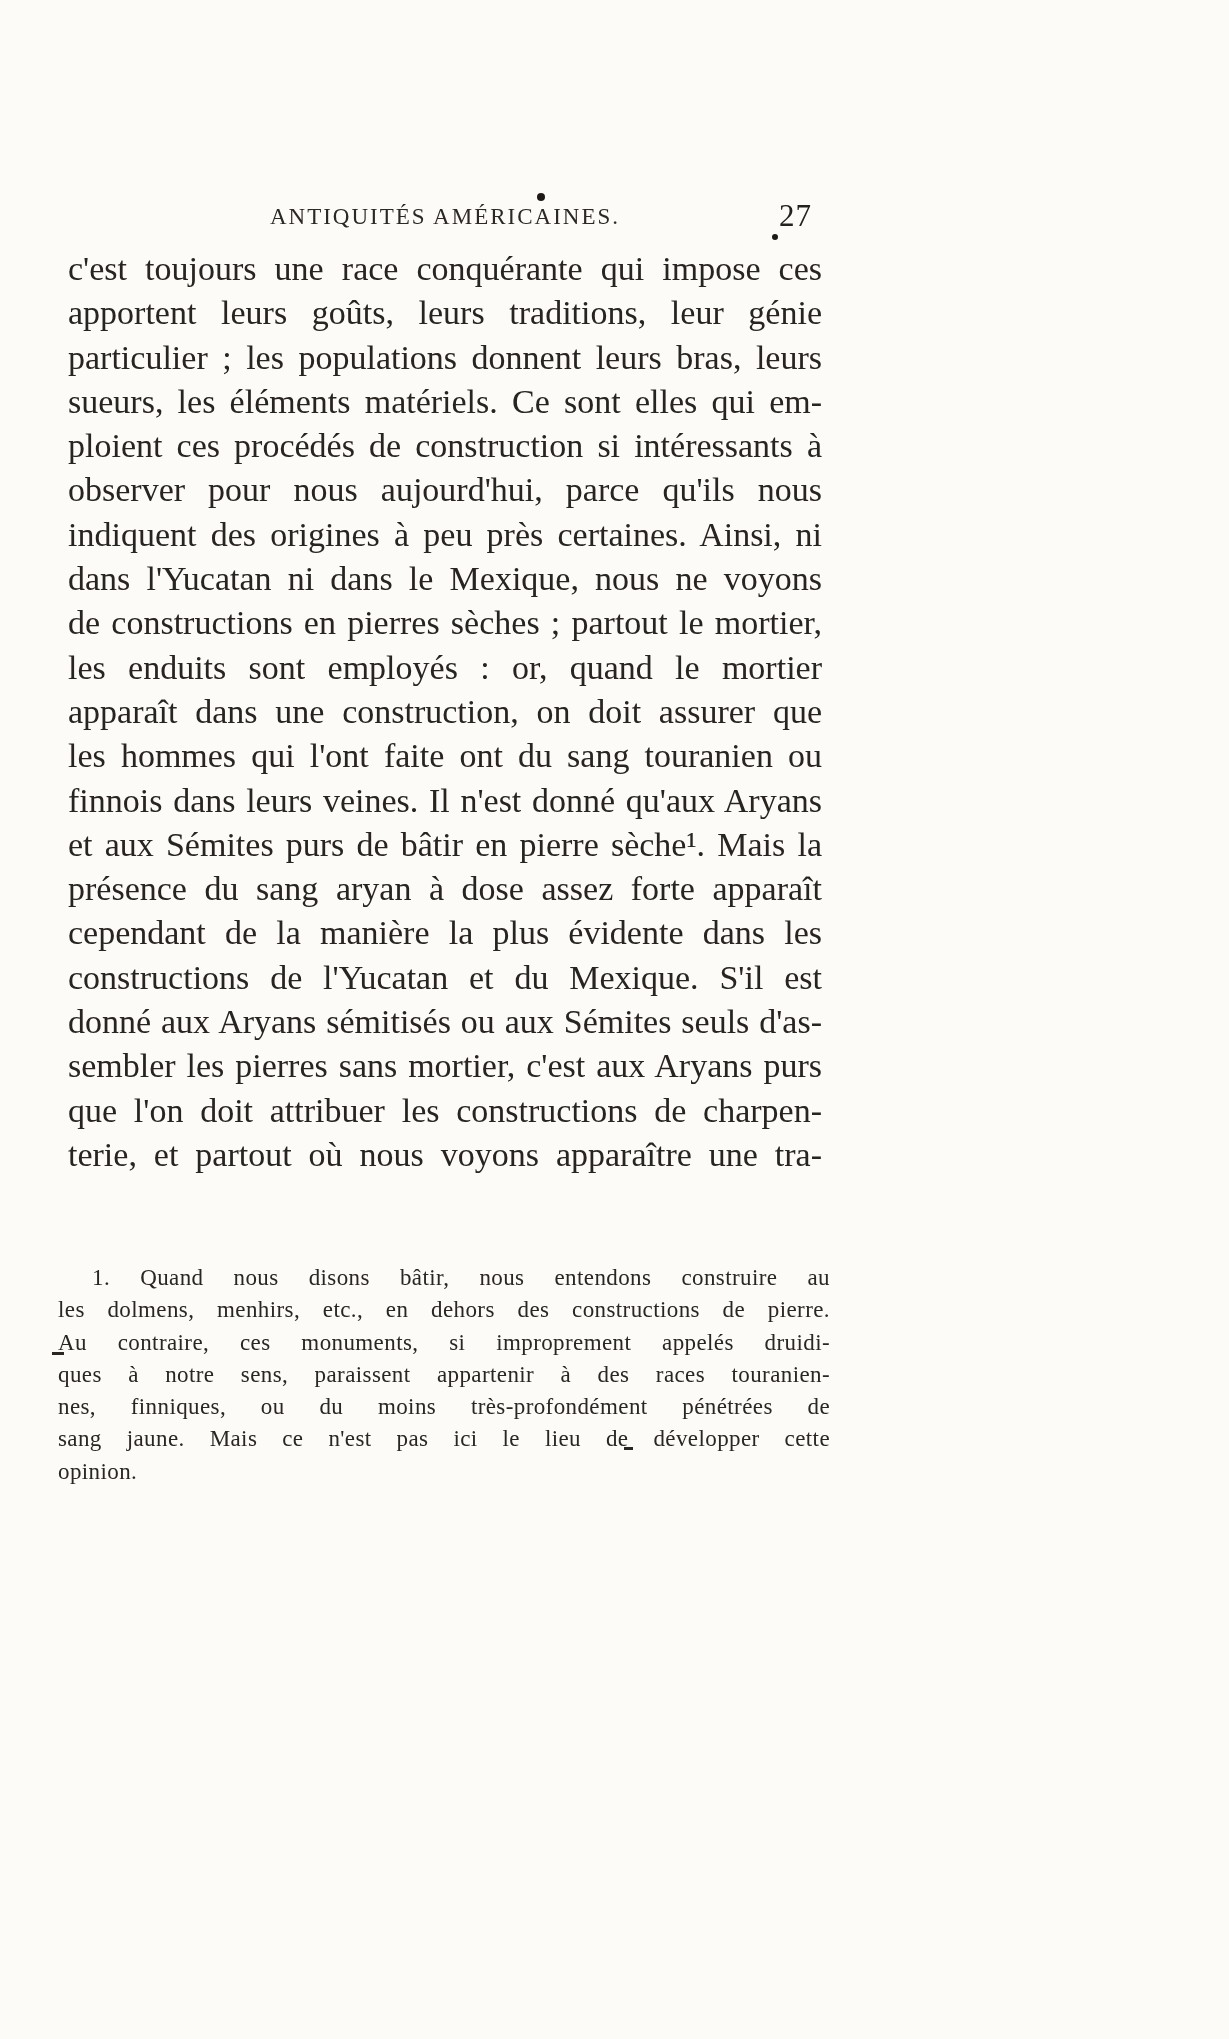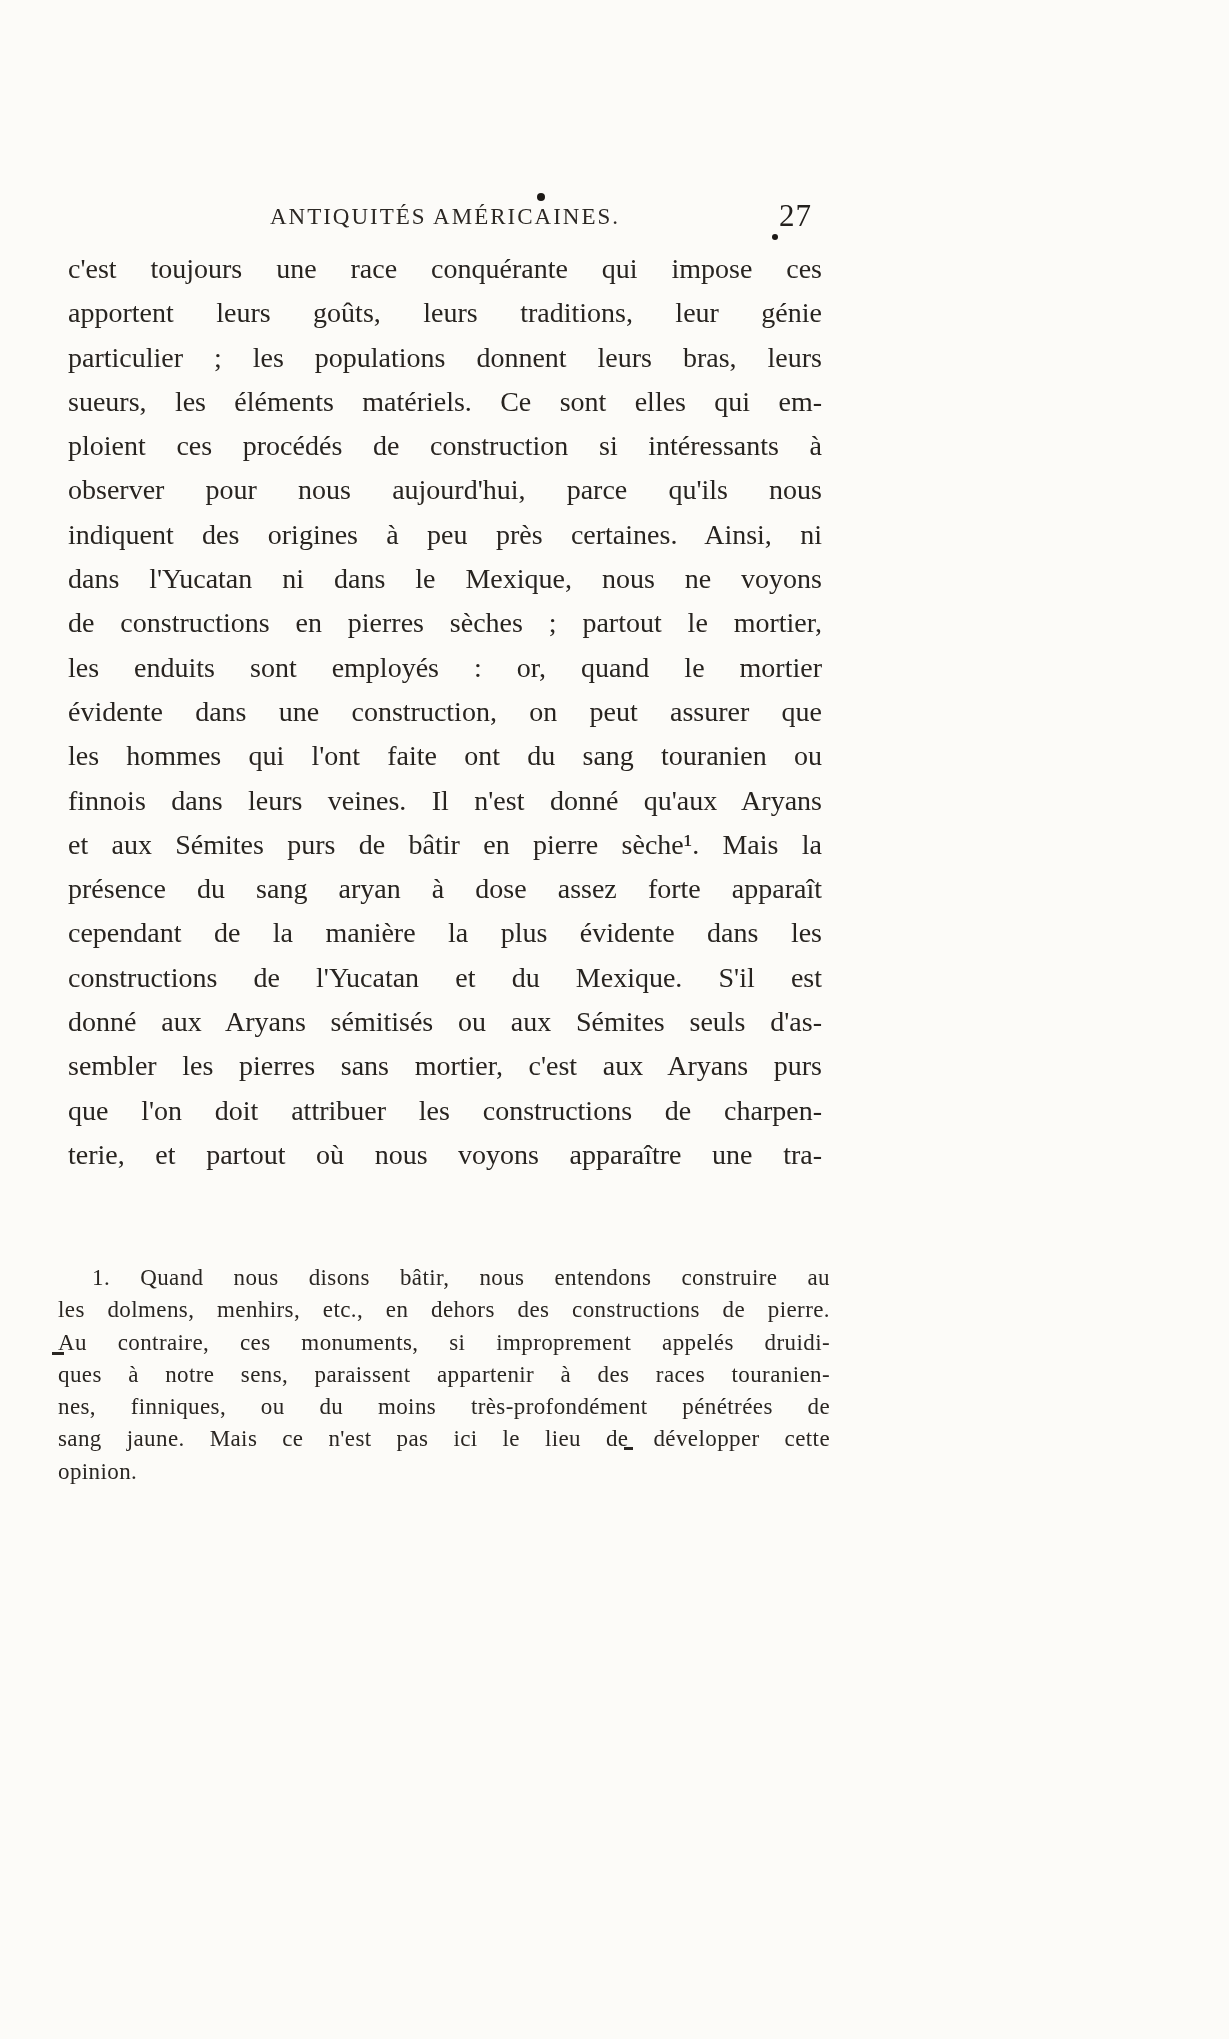--- a/index.html
+++ b/index.html
@@ -36,21 +36,21 @@
   }
   
   .body-text {
     position: absolute;
     left: 68px; top: 247px;
     width: 754px;
   }
   .line {
     height: 44.3px;
     line-height: 44.3px;
-    font-size: 28px;
+    font-size: 34px;
     white-space: nowrap;
     text-align: justify;
     -moz-text-align-last: justify;
     text-align-last: justify;
     color: #282420;
   }
   
   .footnote {
     position: absolute;
     left: 58px; top: 1262px;
@@ -103,21 +103,21 @@
     <div class="line">c'est toujours une race conquérante qui impose ces</div>
     <div class="line">apportent leurs goûts, leurs traditions, leur génie</div>
     <div class="line">particulier ; les populations donnent leurs bras, leurs</div>
     <div class="line">sueurs, les éléments matériels. Ce sont elles qui em-</div>
     <div class="line">ploient ces procédés de construction si intéressants à</div>
     <div class="line">observer pour nous aujourd'hui, parce qu'ils nous</div>
     <div class="line">indiquent des origines à peu près certaines. Ainsi, ni</div>
     <div class="line">dans l'Yucatan ni dans le Mexique, nous ne voyons</div>
     <div class="line">de constructions en pierres sèches ; partout le mortier,</div>
     <div class="line">les enduits sont employés : or, quand le mortier</div>
-    <div class="line">évidente dans une construction, on peut assurer que</div>
+    <div class="line">apparaît dans une construction, on doit assurer que</div>
     <div class="line">les hommes qui l'ont faite ont du sang touranien ou</div>
     <div class="line">finnois dans leurs veines. Il n'est donné qu'aux Aryans</div>
     <div class="line">et aux Sémites purs de bâtir en pierre sèche¹. Mais la</div>
     <div class="line">présence du sang aryan à dose assez forte apparaît</div>
     <div class="line">cependant de la manière la plus évidente dans les</div>
     <div class="line">constructions de l'Yucatan et du Mexique. S'il est</div>
     <div class="line">donné aux Aryans sémitisés ou aux Sémites seuls d'as-</div>
     <div class="line">sembler les pierres sans mortier, c'est aux Aryans purs</div>
     <div class="line">que l'on doit attribuer les constructions de charpen-</div>
     <div class="line">terie, et partout où nous voyons apparaître une tra-</div>

